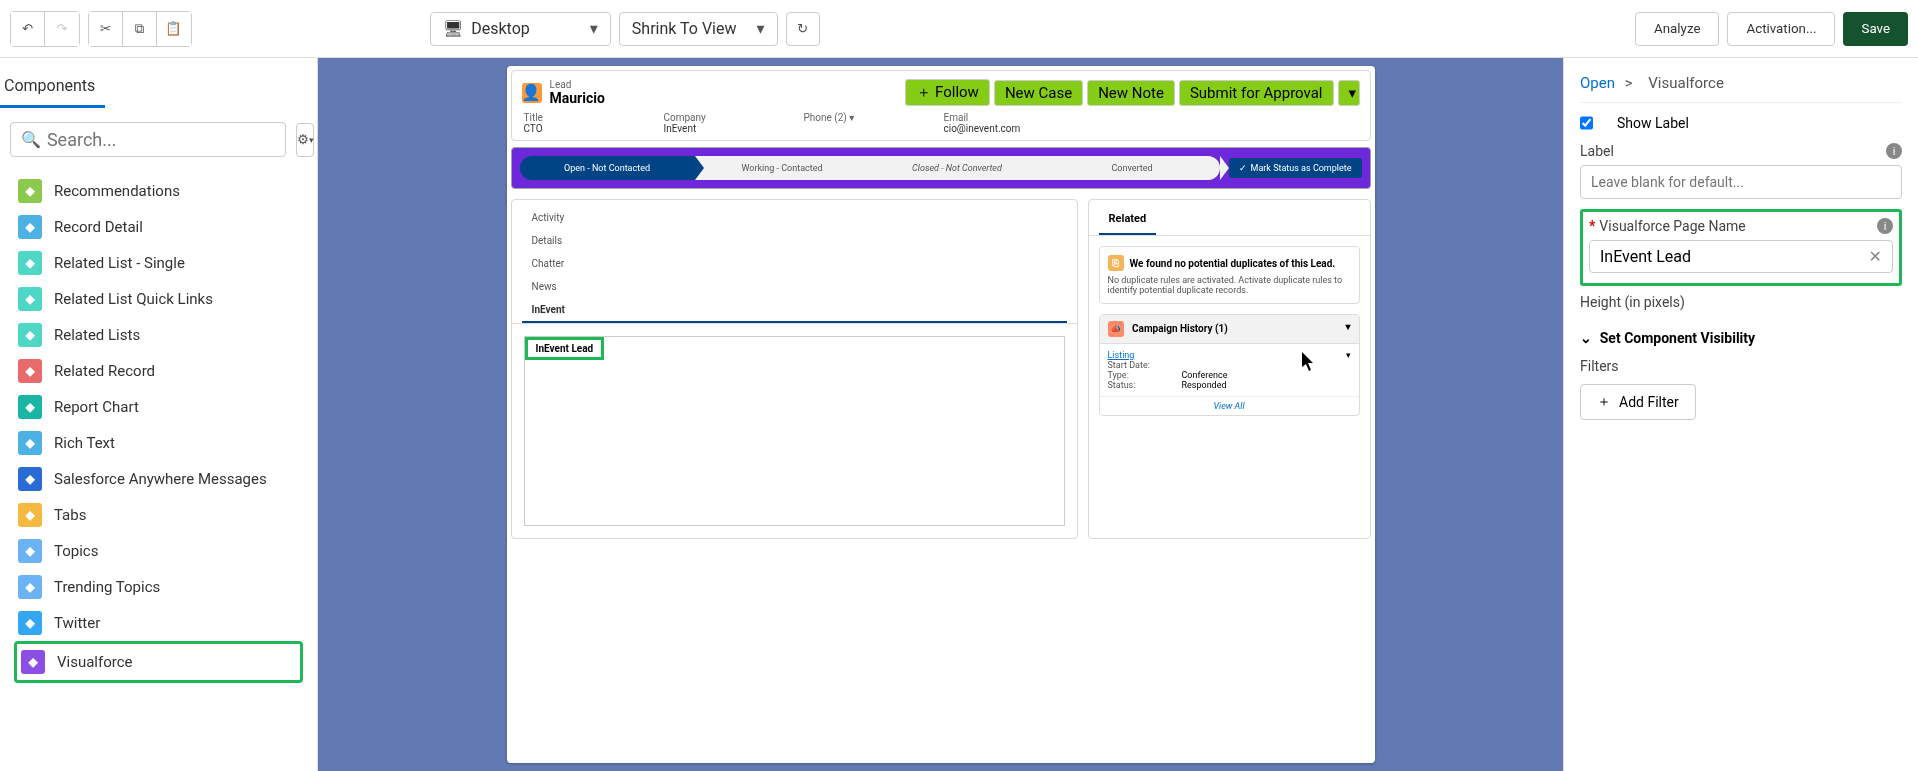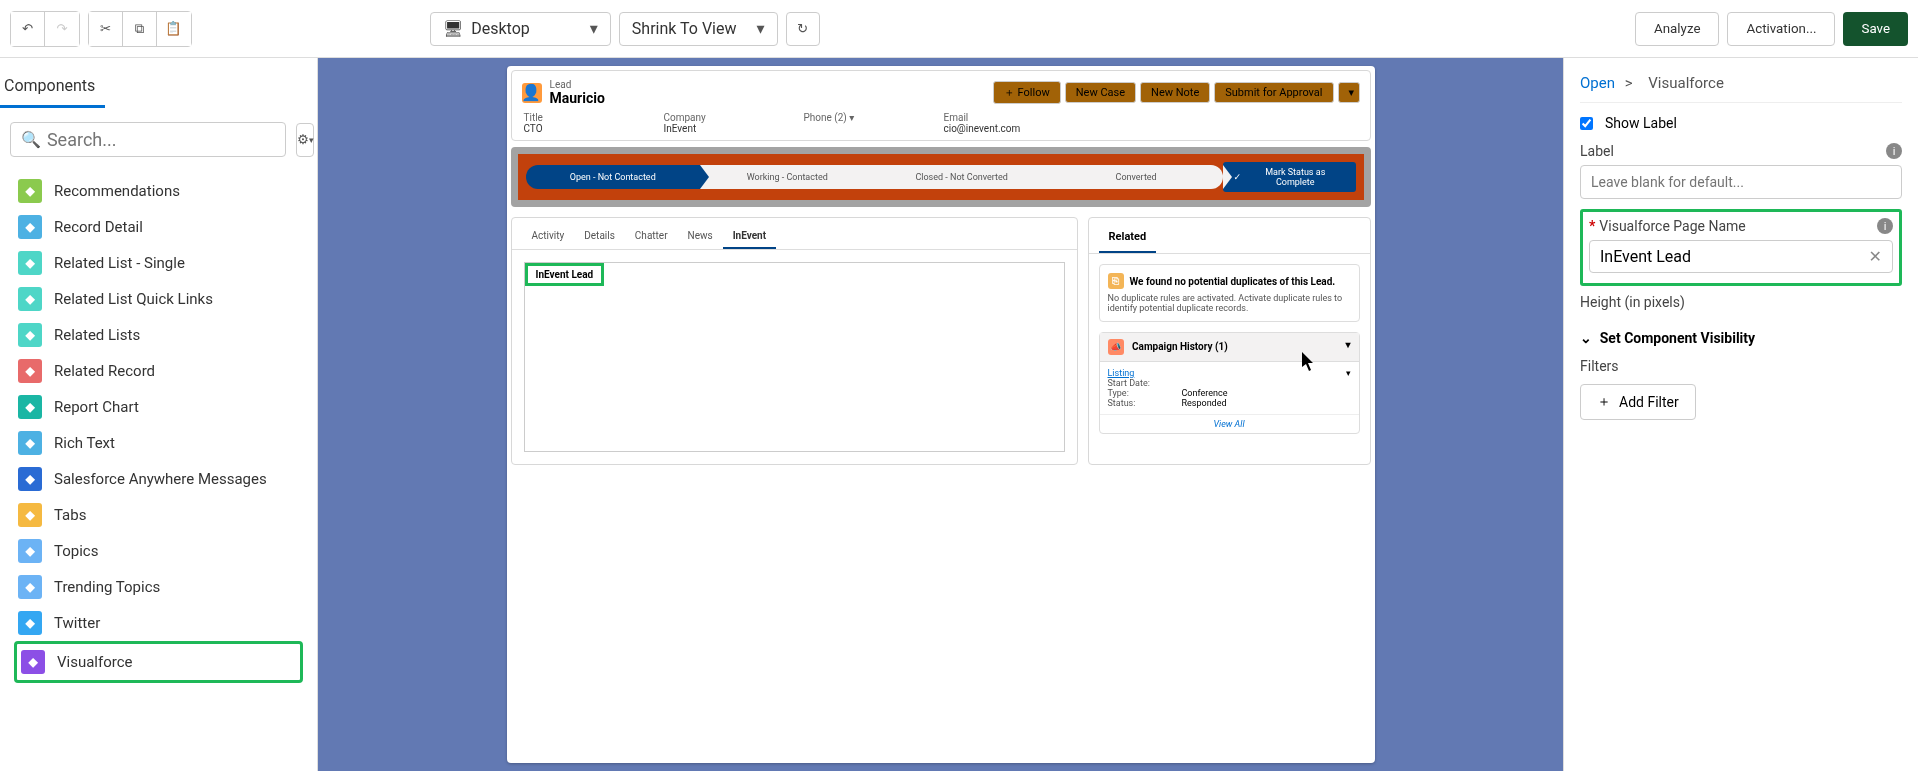--- a/index.html
+++ b/index.html
@@ -37,40 +37,40 @@
 
 .canvas{flex:1; background:#6279b3; padding:8px 0; display:flex; justify-content:center; overflow:hidden;}
 .canvas-wrap{width:868px; background:#fff; border-radius:4px; padding:4px; box-shadow:0 1px 3px rgba(0,0,0,0.25);}
 .record-header{background:#fff;border:1px solid #d8d8d8;border-radius:4px;padding:8px 10px 6px 10px;position:relative;}
 .lead-icon{width:20px;height:20px;border-radius:3px;background:#ff9a3c;display:inline-flex;align-items:center;justify-content:center;color:#fff;margin-right:8px;}
 .rh-toprow{display:flex;align-items:center;width:100%;}
 .rh-titleblock{}
 .rh-sub{font-size:10px;color:#666;}
 .rh-name{font-size:14px;font-weight:bold;}
 .rh-spacer{flex:1;}
-.rh-btn{font-size:11px;padding:3px 10px;border:1px solid #ccc;background:#a16207;border-radius:3px;margin-left:4px;}
+.rh-btn{font-size:15px;padding:3px 10px;border:1px solid #ccc;background:#84cc16;border-radius:3px;margin-left:4px;}
 .rh-dd{width:18px;text-align:center;}
 .rh-fields{display:flex;padding:6px 2px 0 2px;}
 .rh-field{width:140px;font-size:10px;}
 .rh-field .lbl{color:#666;}
 .rh-field .val{color:#333;}
 .email-val{color:#0070d2;}
 
-.path-card{background:#c2410c;border:7px solid #a3a3a3;border-radius:4px;margin-top:6px;padding:8px;}
+.path-card{background:#6d28d9;border:1px solid #a3a3a3;border-radius:4px;margin-top:6px;padding:8px;}
 .path{display:flex;align-items:center;position:relative;}
 .stage{height:24px;display:flex;align-items:center;justify-content:center;font-size:9px;color:#555;background:#f3f2f2;position:relative;}
 .stage.done{background:#014486;color:#fff;}
 .stage:after{content:"";position:absolute;right:-9px;top:0;width:0;height:0;border-top:12px solid transparent;border-bottom:12px solid transparent;border-left:9px solid #f3f2f2;}
 .stage.done:after{border-left-color:#014486;}
 .path .mark-complete{margin-left:auto;background:#014486;color:#fff;font-size:9px;padding:5px 10px;border:none;border-radius:3px;display:flex;align-items:center;gap:4px;}
 
 .cols{display:flex;gap:10px;margin-top:10px;}
 .colL{flex:1;border:1px solid #d8d8d8;border-radius:4px;background:#fff;}
 .colR{flex:0 0 283px;border:1px solid #d8d8d8;border-radius:4px;background:#fff;}
-.tabs{display:flex;border-bottom:1px solid #ddd;padding:6px 10px 0 10px;}
+.tabs{display:flex;border-bottom:1px solid #ddd;padding:6px 10px 0 10px;flex-direction:column;}
 .tab{padding:6px 10px;font-size:10px;color:#555;}
 .tab.active{color:#333;font-weight:bold;border-bottom:2px solid #014486;}
 .vf-area{padding:12px;}
 .vf-box{border:1px solid #ccc;background:#fff;min-height:190px;position:relative;}
 .vf-badge{position:absolute;top:0;left:0;background:#fff;border:3px solid #1eb858;font-size:10px;font-weight:bold;padding:3px 8px;}
 
 .rel-header{padding:8px 10px;border-bottom:2px solid #014486;display:inline-block;font-size:11px;font-weight:bold;margin:6px 10px 0 10px;}
 .info-card{margin:10px;border:1px solid #ddd;border-radius:4px;padding:8px;}
 .info-card .title{font-size:10px;font-weight:bold;display:flex;align-items:center;gap:6px;}
 .info-card .body{font-size:9px;color:#555;margin-top:4px;}
@@ -80,21 +80,21 @@
 .camp-body a{color:#0070d2;}
 .camp-body .row{display:flex;}
 .camp-body .k{width:74px;color:#555;}
 .camp-footer{text-align:center;font-size:9px;color:#0070d2;padding:4px;border-top:1px solid #eee;font-style:italic;}
 
 
 .right-panel{width:355px;border-left:1px solid #ddd;padding:16px;}
 .breadcrumb{font-size:15px;margin-bottom:10px;}
 .breadcrumb a{color:#0070d2;text-decoration:none;}
 .breadcrumb span{color:#555;margin:0 6px;}
-.check-row{display:flex;align-items:center;gap:12px;margin:12px 0;font-size:14px;}
+.check-row{display:flex;gap:24px;margin:12px 0;font-size:14px;}
 .prop-label{font-size:14px;color:#444;margin-top:8px;display:flex;align-items:center;}
 .prop-label .info{margin-left:auto;width:16px;height:16px;border-radius:50%;background:#888;color:#fff;font-size:11px;display:inline-flex;align-items:center;justify-content:center;}
 .prop-input{margin-top:6px;}
 .prop-input input{width:100%;padding:8px 10px;border:1px solid #ccc;border-radius:4px;font-size:14px;outline:none;}
 .vf-name-block{border:3px solid #1eb858;border-radius:3px;padding:6px 6px 10px 6px;margin-top:10px;}
 .req-star{color:#c00;font-weight:bold;margin-right:4px;}
 .vf-combobox{display:flex;align-items:center;border:1px solid #ccc;border-radius:4px;padding:6px 10px;margin-top:6px;}
 .vf-combobox .val{flex:1;}
 .vf-combobox .x{color:#888;cursor:pointer;}
 .section-toggle{display:flex;align-items:center;gap:8px;font-weight:bold;font-size:14px;margin-top:20px;}
@@ -243,21 +243,21 @@
             <div class="lbl">Email</div>
             <div class="val email-val">cio@inevent.com</div>
           </div>
         </div>
       </div>
 
       <div class="path-card">
         <div class="path">
           <div class="stage done" style="width:175px;border-radius:12px 0 0 12px;z-index:4;">Open - Not Contacted</div>
           <div class="stage" style="width:175px;z-index:3;">Working - Contacted</div>
-          <div class="stage" style="width:175px;z-index:2;">Closed - Not Converted</div>
+          <div class="stage" style="width:175px;z-index:2;font-style:italic;">Closed - Not Converted</div>
           <div class="stage" style="width:175px;border-radius:0 12px 12px 0;z-index:1;">Converted</div>
           <button class="mark-complete">
               <span>✓</span>
               <span>Mark Status as Complete</span>
             </button>
         </div>
       </div>
 
       <div class="cols">
 

